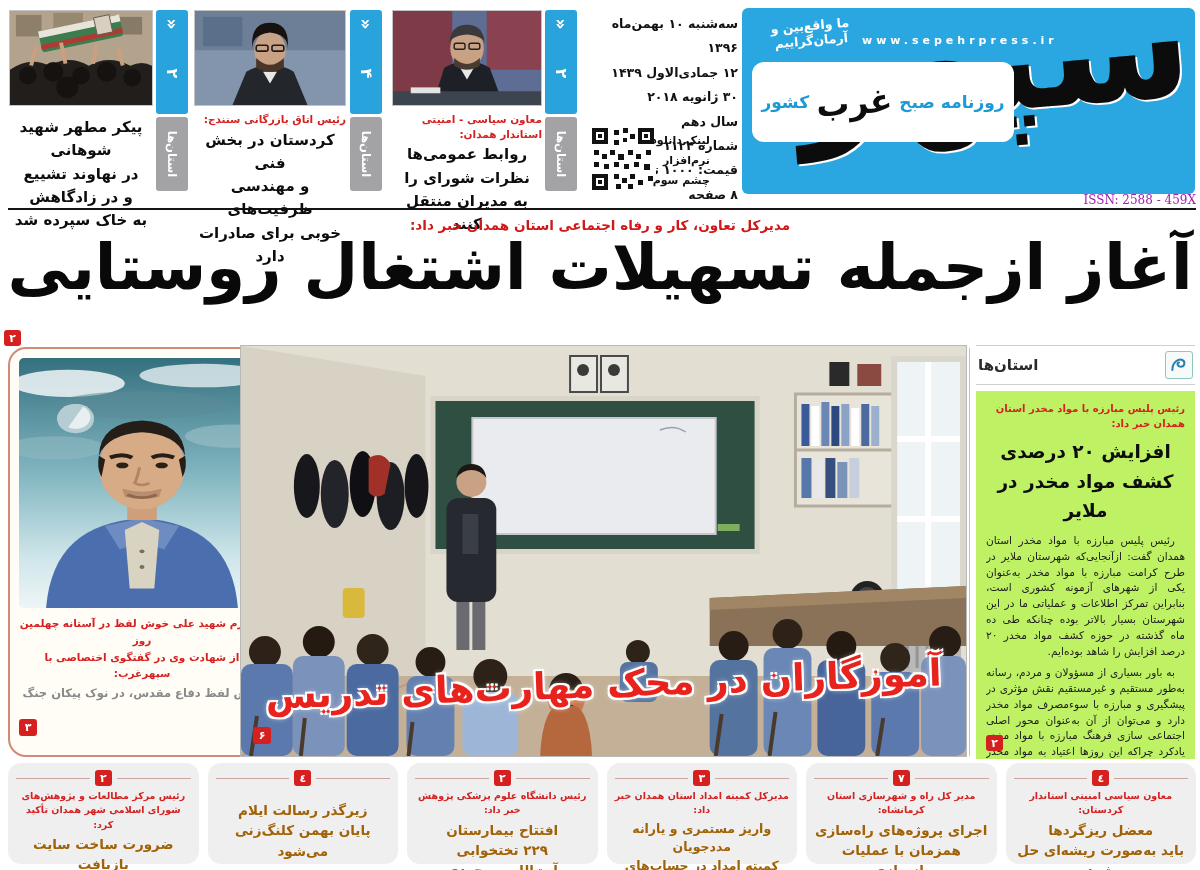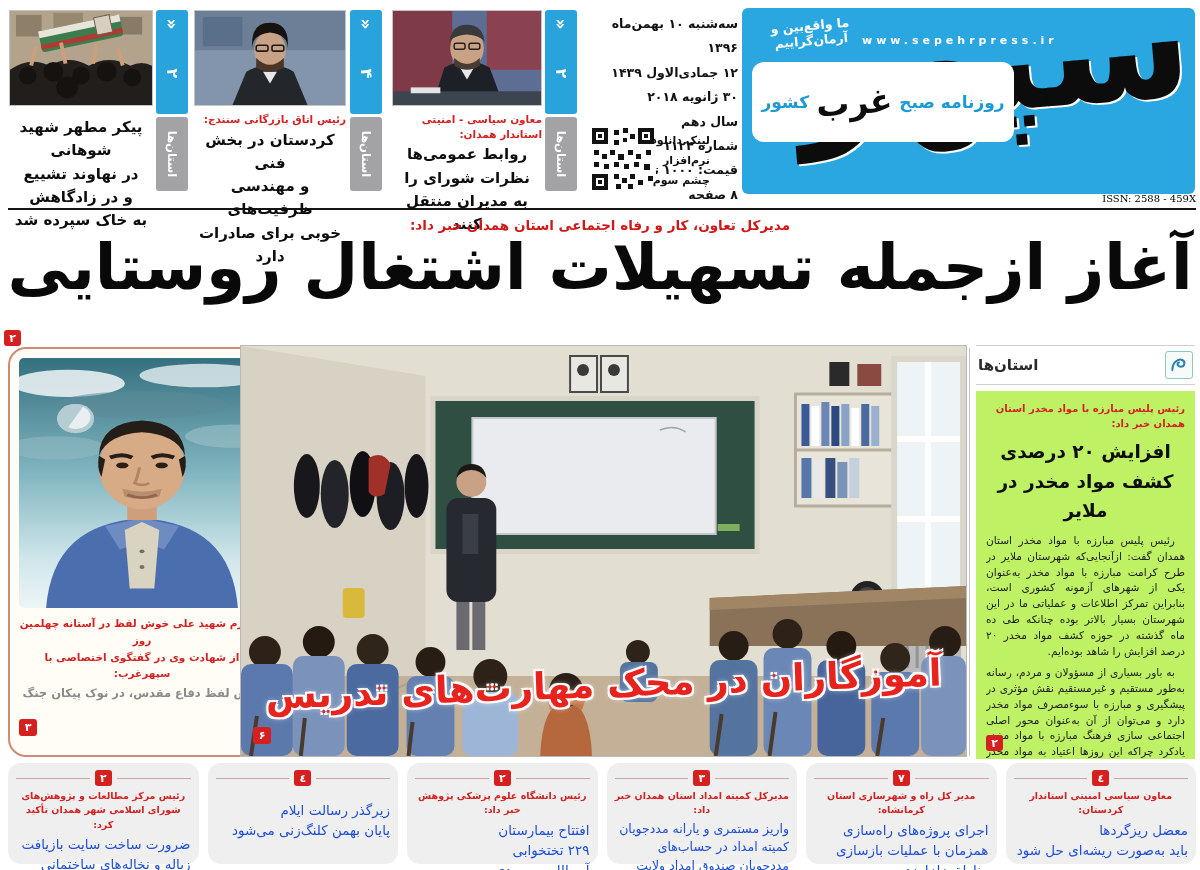--- a/index.html
+++ b/index.html
@@ -14,21 +14,21 @@
              color:#0c0c0c;transform:rotate(-5deg);z-index:1;text-shadow:2px 2px 0 #fff;}
   .motto{position:absolute;left:6px;top:10px;width:125px;color:#fff;font-size:12.5px;font-weight:700;
          transform:rotate(-5deg);text-align:center;z-index:3;}
   .site-url{position:absolute;left:120px;top:26px;width:250px;color:#fff;font-size:11px;font-weight:700;
             letter-spacing:4px;direction:ltr;text-align:left;z-index:3;}
   .subbox{position:absolute;left:10px;top:54px;width:262px;height:80px;background:#fff;border-radius:12px;
           z-index:2;display:flex;align-items:center;justify-content:center;gap:7px;}
   .sub-pre,.sub-post{color:#1d9ad6;font-size:17px;font-weight:700;}
   .sub-accent{color:#0d0d0d;font-size:33px;font-weight:700;transform:rotate(-4deg);}
   .issn{position:absolute;left:1038px;top:193px;width:158px;font-family:"DejaVu Serif",serif;
-        font-size:10px;color:#000000;direction:ltr;text-align:right;}
+        font-size:12px;color:#a21caf;direction:ltr;text-align:right;}
   .toprule{position:absolute;left:8px;top:208px;width:1188px;height:2px;background:#141414;}
 
   
   .dateline{position:absolute;left:588px;top:12px;width:150px;text-align:right;font-size:12.5px;
             font-weight:700;line-height:1.95;color:#111;}
   .qr{position:absolute;left:590px;top:126px;width:66px;height:66px;}
   .qrcap{position:absolute;left:630px;top:131px;width:80px;font-size:11px;font-weight:700;
          line-height:1.8;text-align:right;color:#111;}
 
   
@@ -94,21 +94,21 @@
   .pbadge{position:absolute;left:10px;bottom:8px;width:17px;height:16px;font-size:11px;}
 
   
   .teasers{position:absolute;left:8px;top:763px;width:1188px;height:101px;display:flex;gap:9px;}
   .teaser{flex:1;background:#efefef;border-radius:13px;padding:7px 8px;box-sizing:border-box;
           text-align:center;position:relative;}
   .trow{display:flex;align-items:center;gap:5px;}
   .tline{flex:1;height:1px;background:#c9a5a0;}
   .tbadge{width:17px;height:16px;font-size:11px;flex:none;}
   .tkicker{color:#d42222;font-size:9.5px;font-weight:700;line-height:1.5;margin-top:3px;}
-  .thead{font-size:13.5px;font-weight:400;line-height:1.5;margin-top:2px;color:#1d4ed8;text-align:right;}
+  .thead{font-size:13.5px;font-weight:700;line-height:1.5;margin-top:2px;color:#a16207;}
 </style>
 </head>
 <body>
 
 <div id="page">
 
   <div class="masthead">
     <div class="logo-text">سپهر</div>
     <div class="motto">ما واقع‌بین و آرمان‌گراییم</div>
     <div class="site-url">www.sepehrpress.ir</div>

